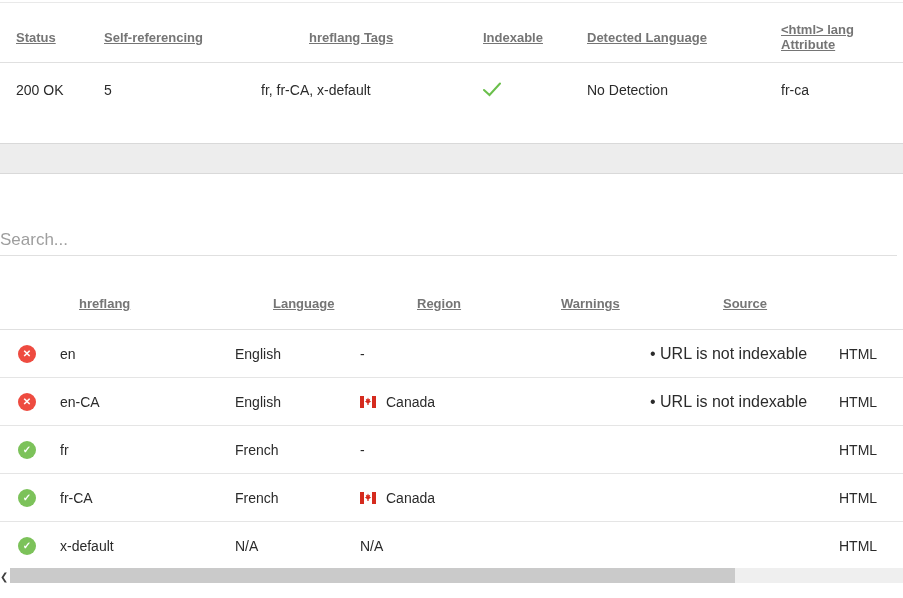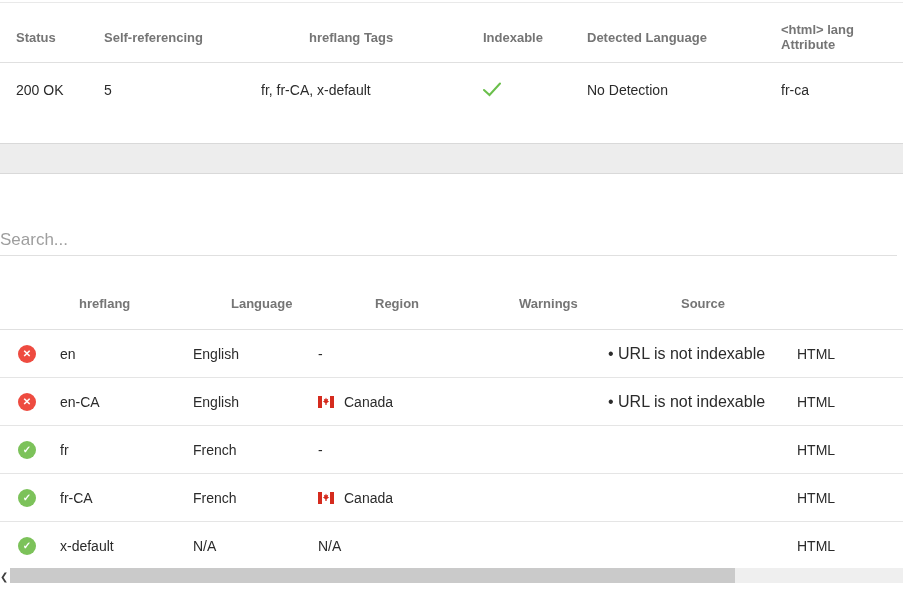--- a/index.html
+++ b/index.html
@@ -4,21 +4,21 @@
 <style>
   * { margin:0; padding:0; box-sizing:border-box; }
   body { background:#fff; font-family:"Liberation Sans", sans-serif; }
   #app { position:relative; width:903px; height:598px; background:#fff; overflow:hidden; }
 
   .topline { position:absolute; top:2px; left:0; width:903px; height:1px; background:#e9e9e9; }
 
   
   .t1-header { position:absolute; top:0; left:0; width:903px; height:62px;
                display:flex; align-items:center; padding-top:12px; }
-  .t1-header .col, .t2-header .col { font-size:13px; font-weight:700; color:#757575; }
+  .t1-header .col, .t2-header .col { font-size:13px; font-weight:700; color:#757575;text-decoration:underline; }
   .t1-divider { position:absolute; top:62px; left:0; width:903px; height:1px; background:#e0e0e0; }
   .t1-row { position:absolute; top:63px; left:0; width:903px; height:80px;
             display:flex; align-items:flex-start; padding-top:19px;justify-content:space-between; }
   .t1-row .cell { font-size:14px; color:#2b2b2b; }
 
   .c-status   { width:104px; padding-left:16px; }
   .c-tags     { width:157px; }
   .c-selfref  { width:205px; }
   .c-index    { width:121px; padding-left:17px; }
   .c-lang     { width:194px; }
@@ -38,21 +38,21 @@
   
   .t2-header { position:absolute; top:256px; left:0; width:903px; height:74px;
                display:flex; align-items:flex-end; padding-bottom:18px; border-bottom:1px solid #e0e0e0;gap:19px; }
   .t2-rows { position:absolute; top:330px; left:0; width:903px; }
   .t2-row { display:flex; align-items:center; height:48px; border-bottom:1px solid #e5e5e5; }
   .t2-row:last-child { border-bottom:none; }
   .t2-row .cell { font-size:14px; color:#2b2b2b; }
 
   .c2-icon { width:60px; padding-left:18px; display:flex; align-items:center; }
   .c2-hreflang { width:133px; }
-  .c2-language { width:125px; }
+  .c2-language { width:125px;margin-left:42px; }
   .c2-region { width:125px; display:flex; align-items:center; }
   .c2-warnings { width:143px; }
   .c2-errors { width:211px; padding-left:22px; }
   .c2-source { flex:1; }
 
   .status-dot { width:18px; height:18px; border-radius:50%; display:flex;
                 align-items:center; justify-content:center;
                 color:#fff; font-size:10px; font-weight:700; line-height:1; }
   .status-dot.error { background:#ee4b40; }
   .status-dot.ok { background:#7cc25a; }

